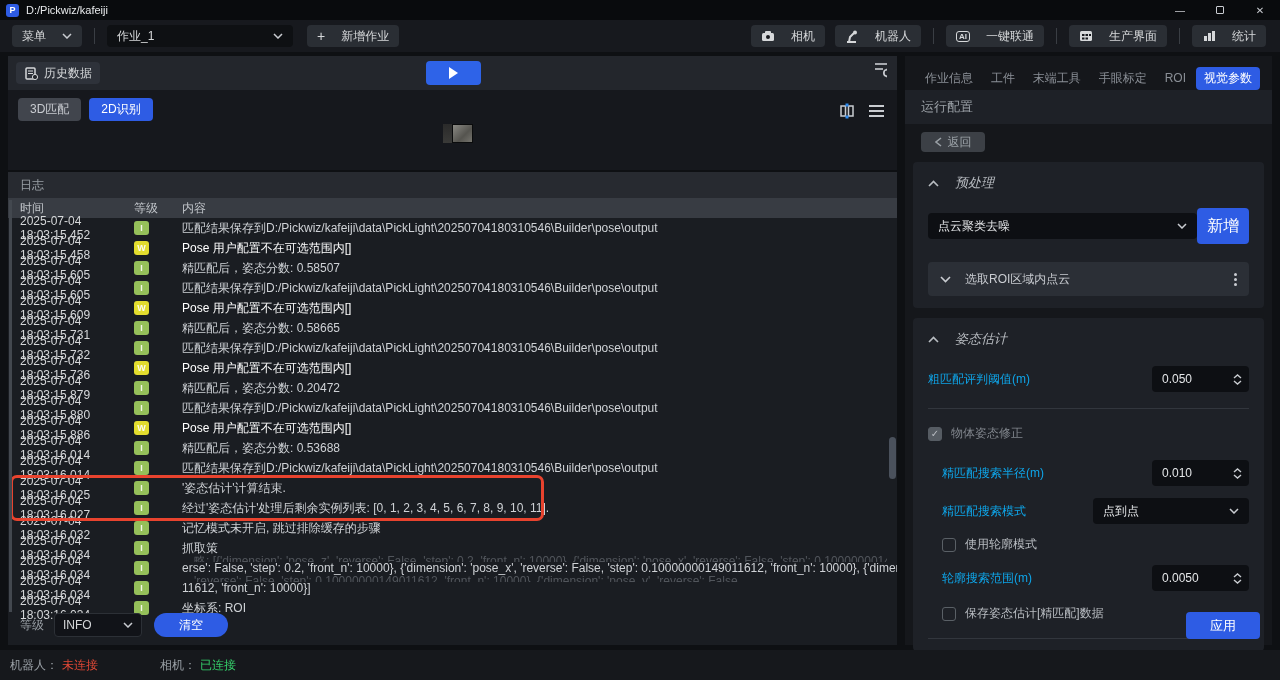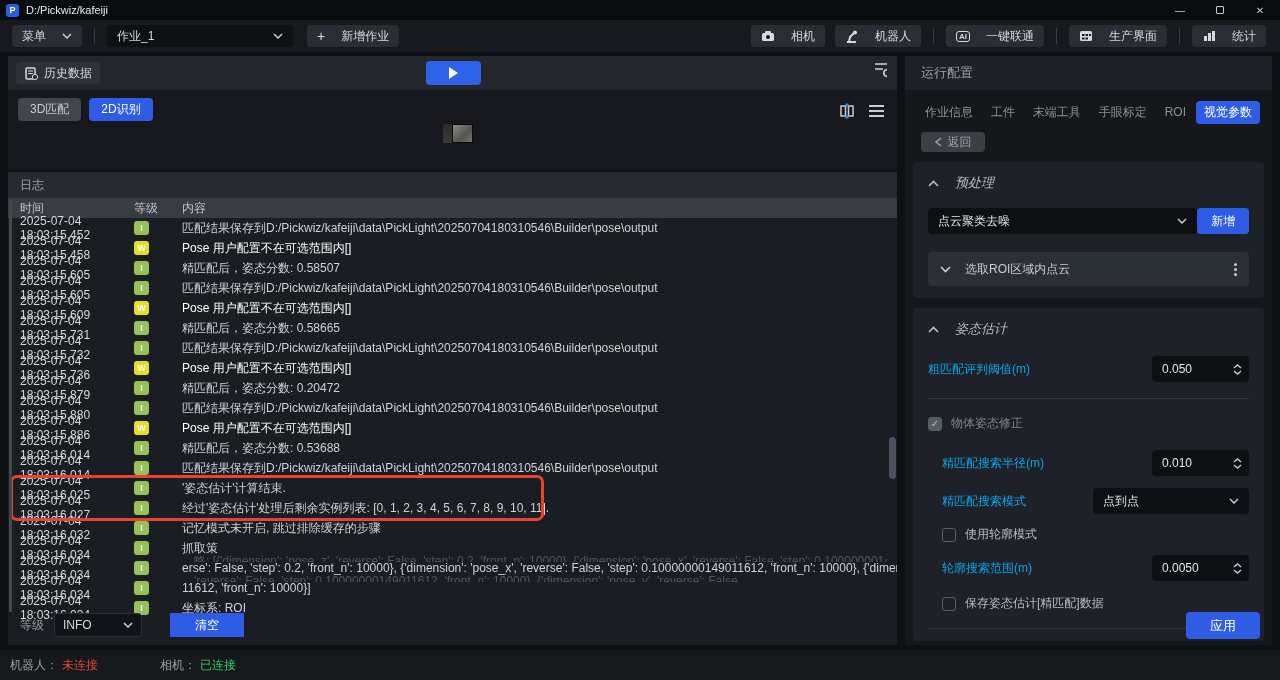--- a/index.html
+++ b/index.html
@@ -64,21 +64,21 @@
   .log-row.warn .col-content { color:#ffffff; }
   .faint-line { position:absolute; left:186px; right:10px; bottom:-4px; height:7px; overflow:hidden; color:#7e838a; opacity:.55; font-size:12px; line-height:12px; white-space:nowrap; pointer-events:none; }
   #log-highlight-box { position:absolute; left:2px; top:303px; width:534px; height:46px; border:3px solid #e8432e; border-radius:7px; pointer-events:none; }
   #log-left-line { position:absolute; left:1px; top:28px; width:3px; height:412px; background:#43484f; }
   #log-scroll-thumb { position:absolute; right:1px; top:265px; width:7px; height:42px; background:#4a515c; border-radius:4px; }
 
   
   #log-footer { position:absolute; left:0; bottom:6px; width:100%; height:28px; display:flex; align-items:center; }
   #log-footer .lvl-label { margin-left:12px; color:#9aa0a6; }
   #level-select { margin-left:10px; width:88px; height:24px; background:#111318; border:1px solid #2c3036; border-radius:4px; display:flex; align-items:center; justify-content:space-between; padding:0 8px; color:#d6d8da; }
-  #clear-btn { margin-left:28px; width:74px; height:24px; background:#2e5ce4; border-radius:0; border:none; color:#fff; font-size:12px; display:flex; align-items:center; justify-content:center; }
+  #clear-btn { margin-left:12px; width:74px; height:24px; background:#2e5ce4; border-radius:12px; border:none; color:#fff; font-size:12px; display:flex; align-items:center; justify-content:center; }
   #search-box { position:absolute; left:585px; width:292px; height:24px; background:#25282e; border-radius:4px; display:flex; align-items:center; padding:0 8px; gap:8px; }
   #search-input { flex:1; background:transparent; border:none; outline:none; color:#cfd2d6; font-size:12px; }
   #search-input::placeholder { color:#4a4f55; }
   .search-div { width:1px; height:14px; background:#3c4046; }
 
   
   #config-panel { position:absolute; left:905px; top:56px; width:367px; height:589px; background:#15171b; }
   #config-header { height:34px; background:#1e2127; display:flex; align-items:center; padding-left:16px; color:#9aa0a6; font-size:13px; }
   #config-tabs { display:flex; align-items:center; justify-content:space-between; padding:0 12px; margin-top:10px; height:24px; }
   .cfg-tab { color:#8a8f96; padding:3px 8px; border-radius:4px; white-space:nowrap; }
@@ -93,21 +93,21 @@
   .spin { display:flex; flex-direction:column; gap:1px; }
   .dd { height:26px; background:#0d0f13; border-radius:4px; display:flex; align-items:center; justify-content:space-between; padding:0 10px; color:#e4e6e8; }
   .divider { height:1px; background:#32363d; margin-top:16px; }
   .chk-row { display:flex; align-items:center; gap:9px; margin-top:16px; }
   .chk { width:14px; height:14px; border-radius:3px; border:1px solid #5a6066; }
   .chk.checked { background:#565c63; border-color:#565c63; display:flex; align-items:center; justify-content:center; color:#b9bdc2; font-size:10px; }
   .chk-label { color:#b9bdc2; }
   .chk-label.dim { color:#81868d; }
   #preproc-controls { display:flex; align-items:center; justify-content:space-between; margin-top:16px; }
   #preproc-dd { width:296px;gap:32px; }
-  #add-btn { width:57px; height:26px; background:#2e5ce4; border-radius:4px; border:none; color:#fff; font-size:12px; }
+  #add-btn { width:57px; height:36px; background:#2e5ce4; border-radius:4px; border:none; color:#fff; font-size:16px; }
   #roi-card { margin-top:18px; height:34px; background:#2b2f36; border-radius:4px; display:flex; align-items:center; padding:0 12px; gap:14px; color:#c9ccd1; }
   .kebab { margin-left:auto; display:flex; flex-direction:column; gap:2px; }
   .kebab i { width:3px; height:3px; background:#c9ccd1; border-radius:50%; }
   #apply-btn { position:absolute; right:12px; bottom:6px; width:74px; height:27px; background:#2e5ce4; border-radius:4px; border:none; color:#fff; font-size:13px; }
 
   
   #statusbar { position:absolute; left:0; top:650px; width:1280px; height:30px; background:#16181c; display:flex; align-items:center; }
   #statusbar .s-label { color:#9aa0a6; margin-left:10px; }
   .v-red { color:#e04836; margin-left:4px; }
   .v-green { color:#35d06a; margin-left:4px; }
@@ -425,29 +425,29 @@
             <svg width="10" height="6">
               <polyline points="1,1 5,5 9,1" stroke="#c9ccd1" fill="none" stroke-width="1.5"></polyline>
             </svg>
           </span>
       </div>
       <button id="clear-btn">清空</button>
     </div>
   </div>
 
   <div id="config-panel">
-    <div id="config-header">运行配置</div>
     <div id="config-tabs">
         <span class="cfg-tab">作业信息</span>
         <span class="cfg-tab">工件</span>
         <span class="cfg-tab">末端工具</span>
         <span class="cfg-tab">手眼标定</span>
         <span class="cfg-tab">ROI</span>
         <span class="cfg-tab active">视觉参数</span>
       </div>
+    <div id="config-header">运行配置</div>
     <div id="back-btn">
       <svg width="7" height="10">
           <polyline points="6,1 1,5 6,9" stroke="#9aa0a6" fill="none" stroke-width="1.6"></polyline>
         </svg>
       <span>返回</span>
     </div>
 
     <div class="card" id="preproc-card">
       <div class="sec-head">
         <span class="chev-up">

